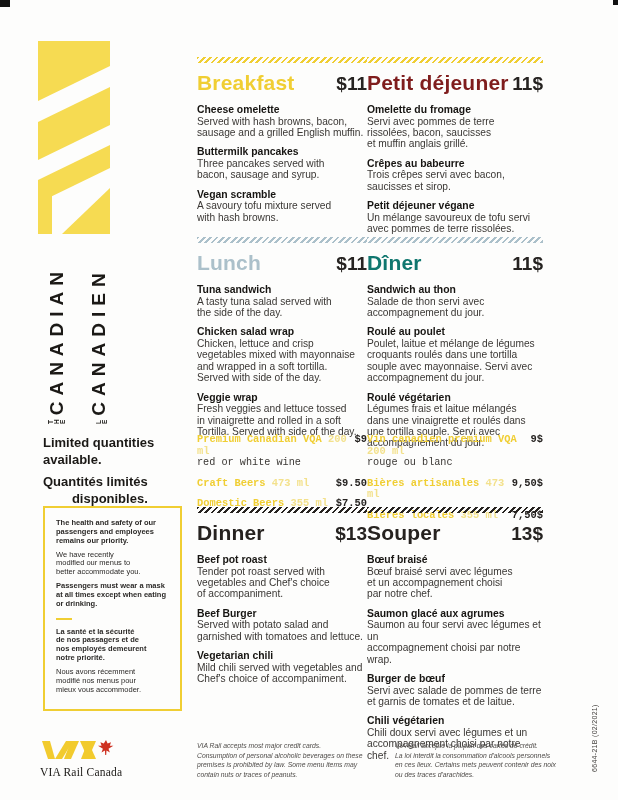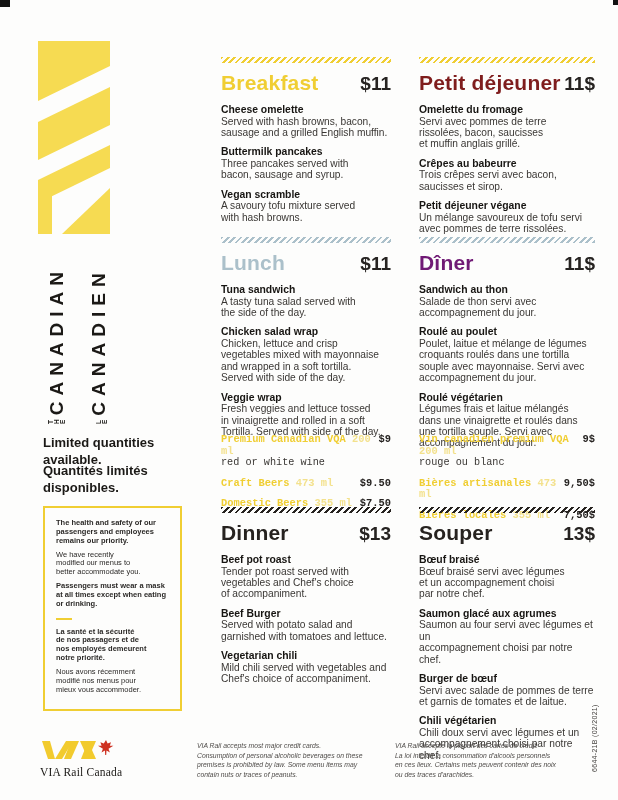--- a/index.html
+++ b/index.html
@@ -33,21 +33,21 @@
     font-size:7.5px;line-height:1.18;color:#2c2a28;
   }
   .notice-box p{margin:0 0 5px 0;white-space:pre-line;}
   .notice-box p.b{font-weight:700;}
   .notice-divider{width:16px;border:none;border-top:2px solid var(--yellow);margin:9px 0 8px 0;}
   
   .brand{left:40px;top:739px;}
   .brand-word{font-family:"Liberation Serif",serif;font-size:11.5px;color:#1b1916;margin-top:1px;letter-spacing:.2px;}
   
   #menu-grid{left:197px;top:57px;width:380px;}
-  .sec-row{display:grid;grid-template-columns:170px 176px;column-gap:28px;margin-left:24px;}
+  .sec-row{display:grid;grid-template-columns:170px 176px;}
   .sec-breakfast{height:180px;}
   .sec-lunch{height:197px;}
   .sec-drinks{height:73px;}
   .hatch{height:6px;width:100%;}
   .sec-head{display:flex;justify-content:space-between;align-items:baseline;margin:8px 0 9px 0;}
   .sec-title{font-size:21px;font-weight:700;letter-spacing:.2px;}
   .sec-price{font-size:19px;font-weight:700;color:#262321;}
   .item{margin-bottom:8px;}
   .item-name{font-size:10.4px;font-weight:700;color:#171512;line-height:11.6px;}
   .item-desc{font-size:10.2px;color:var(--desc);line-height:11.4px;white-space:pre-line;}
@@ -89,21 +89,21 @@
 <div class="abs vert-name" style="left:88px;top:424px;">
   <span class="tiny-word">
       <span>L</span>
       <span>E</span>
     </span>
   <span>CANADIEN</span>
 </div>
 
 <div class="abs limited" style="top:434px;">Limited quantities
 available.</div>
-<div class="abs limited" style="top:462px;">Quantités limités
+<div class="abs limited" style="top:473px;text-align:right;">Quantités limités
 disponibles.</div>
 
 <div class="abs notice-box">
   <p class="b">The health and safety of our
 passengers and employees
 remains our priority.</p>
   <p>We have recently
 modified our menus to
 better accommodate you.</p>
   <p class="b">Passengers must wear a mask
@@ -203,21 +203,21 @@
         <div class="item">
           <div class="item-name">Veggie wrap</div>
           <div class="item-desc">Fresh veggies and lettuce tossed
 in vinaigrette and rolled in a soft
 Tortilla. Served with side of the day.</div>
         </div>
       </div>
       <div class="sec-block">
         <div class="hatch" style="background-image: repeating-linear-gradient(135deg, rgb(171, 192, 202) 0px, rgb(171, 192, 202) 2px, transparent 2px, transparent 4.5px);"></div>
         <div class="sec-head">
-          <span class="sec-title" style="color: #701a75;">Dîner</span>
+          <span class="sec-title" style="color: #0f766e;">Dîner</span>
           <span class="sec-price">11$</span>
         </div>
         <div class="item">
           <div class="item-name">Sandwich au thon</div>
           <div class="item-desc">Salade de thon servi avec
 accompagnement du jour.</div>
         </div>
         <div class="item">
           <div class="item-name">Roulé au poulet</div>
           <div class="item-desc">Poulet, laitue et mélange de légumes
@@ -310,21 +310,21 @@
         </div>
         <div class="item">
           <div class="item-name">Bœuf braisé</div>
           <div class="item-desc">Bœuf braisé servi avec légumes
 et un accompagnement choisi
 par notre chef.</div>
         </div>
         <div class="item">
           <div class="item-name">Saumon glacé aux agrumes</div>
           <div class="item-desc">Saumon au four servi avec légumes et un
-accompagnement choisi par notre chef.</div>
+accompagnement choisi par notre wrap.</div>
         </div>
         <div class="item">
           <div class="item-name">Burger de bœuf</div>
           <div class="item-desc">Servi avec salade de pommes de terre
 et garnis de tomates et de laitue.</div>
         </div>
         <div class="item">
           <div class="item-name">Chili végétarien</div>
           <div class="item-desc">Chili doux servi avec légumes et un
 accompagnement choisi par notre chef.</div>

